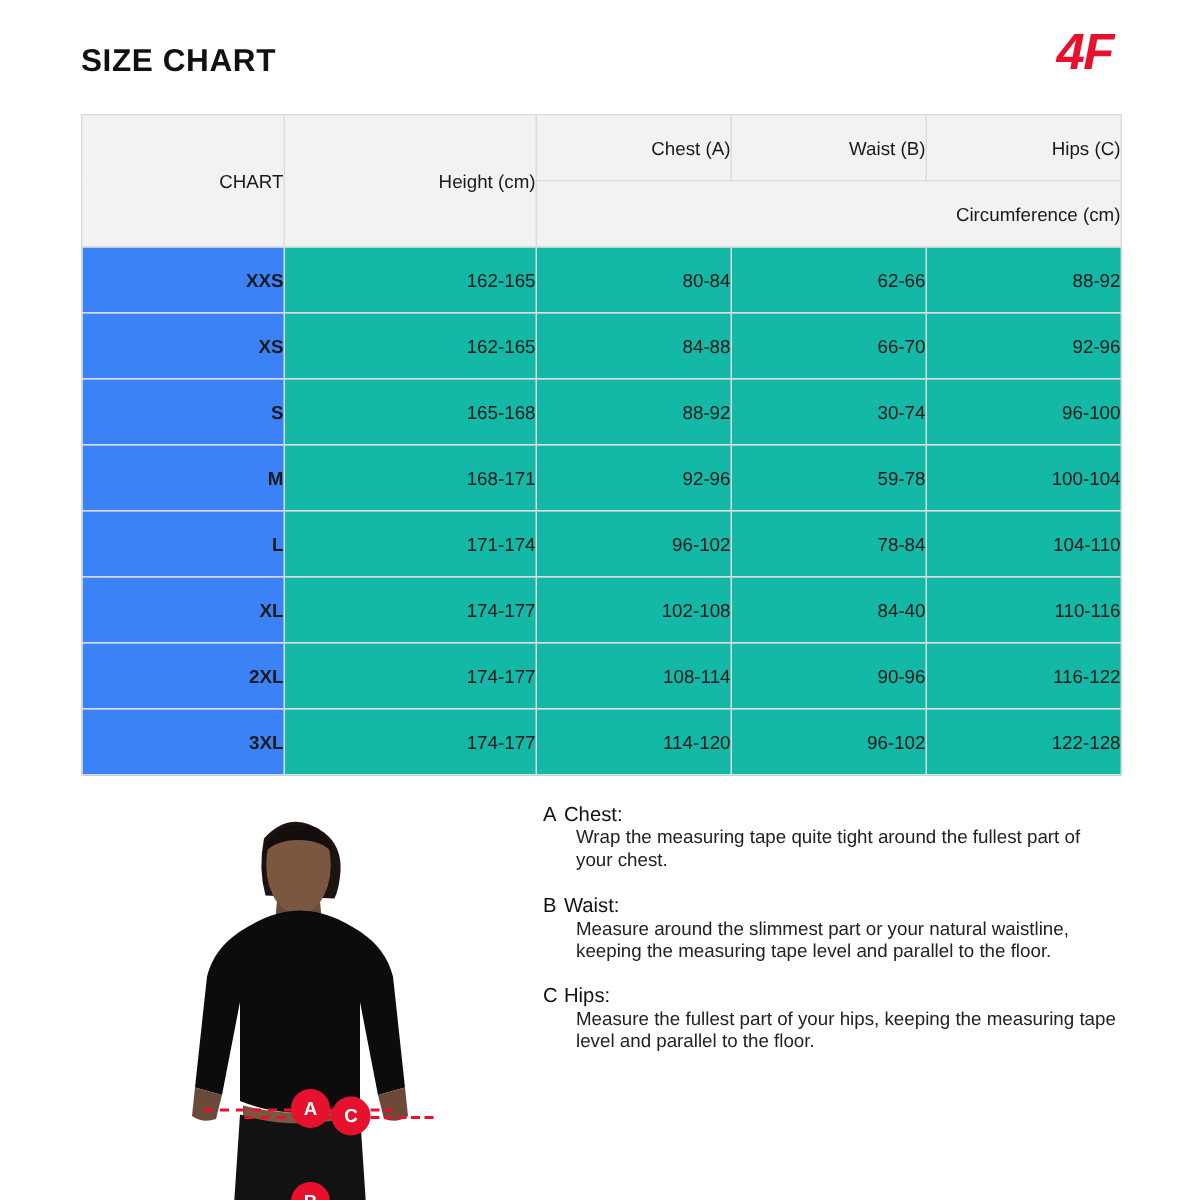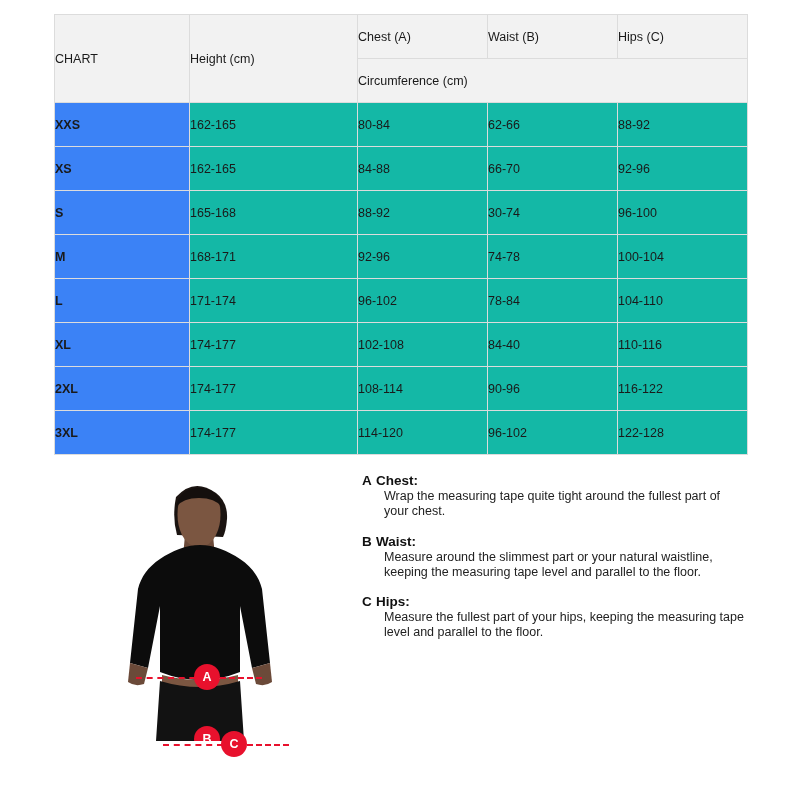--- a/index.html
+++ b/index.html
@@ -46,21 +46,21 @@
   .table-wrap {
     padding: 14px 54px 0 54px;
   }
   table.size-table {
     width: 692px;
     border-collapse: collapse;
     table-layout: fixed;
   }
   table.size-table td, table.size-table th {
     border: 1px solid #dcdcdc;
-    text-align: left;
+    text-align: right;
     font-size: 12.5px;
     color: #1a1a1a;
     font-weight: normal;
     padding: 0;
     height: 44px;
     background: #f2f2f2;
   }
   .col-size { width: 135px; }
   .col-height { width: 168px; }
   .col-m { width: 130px; }
@@ -98,21 +98,21 @@
   .legend-col {
     flex: 1;
     padding-left: 8px;
     padding-top: 12px;
   }
   .legend-item {
     margin-bottom: 14px;
   }
   .legend-title {
     font-size: 13.5px;
-    font-weight: bold;
+    font-weight: normal;
     color: #111;
     margin-bottom: 1px;
   }
   .legend-letter {
     display: inline-block;
     width: 14px;
   }
   .legend-text {
     font-size: 12.5px;
     line-height: 1.22;
@@ -145,20 +145,24 @@
     height: 0;
     border-top: 2px dashed #e8112d;
     z-index: 4;
   }
 </style>
 </head>
 <body>
 
 <div class="page">
 
+  <div class="header">
+    <h1 class="page-title">SIZE CHART</h1>
+    <div class="brand-logo">4F</div>
+  </div>
 
   <div class="table-wrap">
     <table class="size-table">
       <colgroup>
         <col class="col-size">
           <col class="col-height">
           <col class="col-m">
           <col class="col-m">
           <col class="col-m">
       </colgroup>
@@ -193,21 +197,21 @@
           <td class="size-label">S</td>
           <td class="val">165-168</td>
           <td class="val">88-92</td>
           <td class="val">30-74</td>
           <td class="val">96-100</td>
         </tr>
         <tr>
           <td class="size-label">M</td>
           <td class="val">168-171</td>
           <td class="val">92-96</td>
-          <td class="val">74-78</td>
+          <td class="val">59-78</td>
           <td class="val">100-104</td>
         </tr>
         <tr>
           <td class="size-label">L</td>
           <td class="val">171-174</td>
           <td class="val">96-102</td>
           <td class="val">78-84</td>
           <td class="val">104-110</td>
         </tr>
         <tr>

